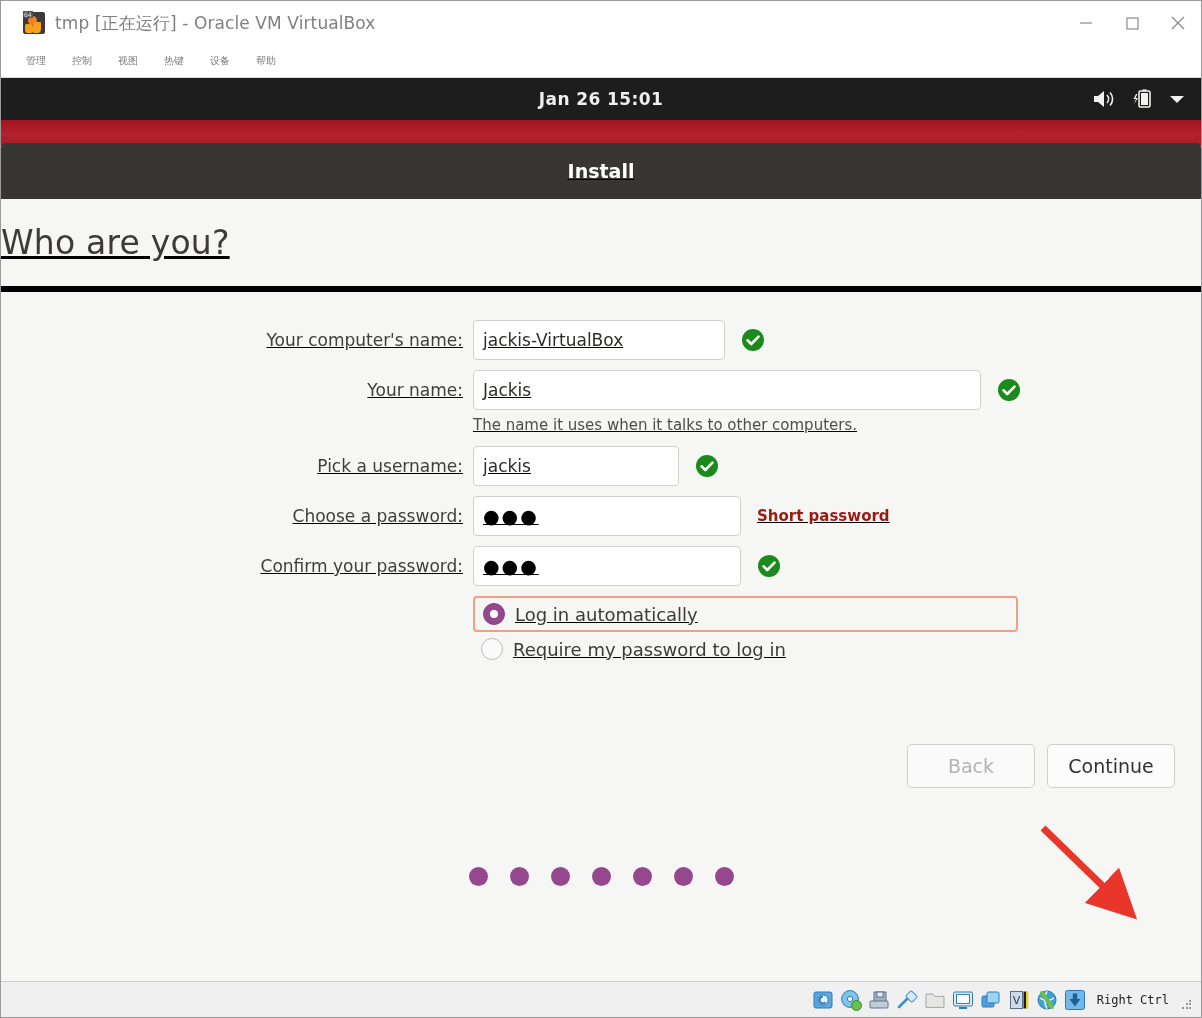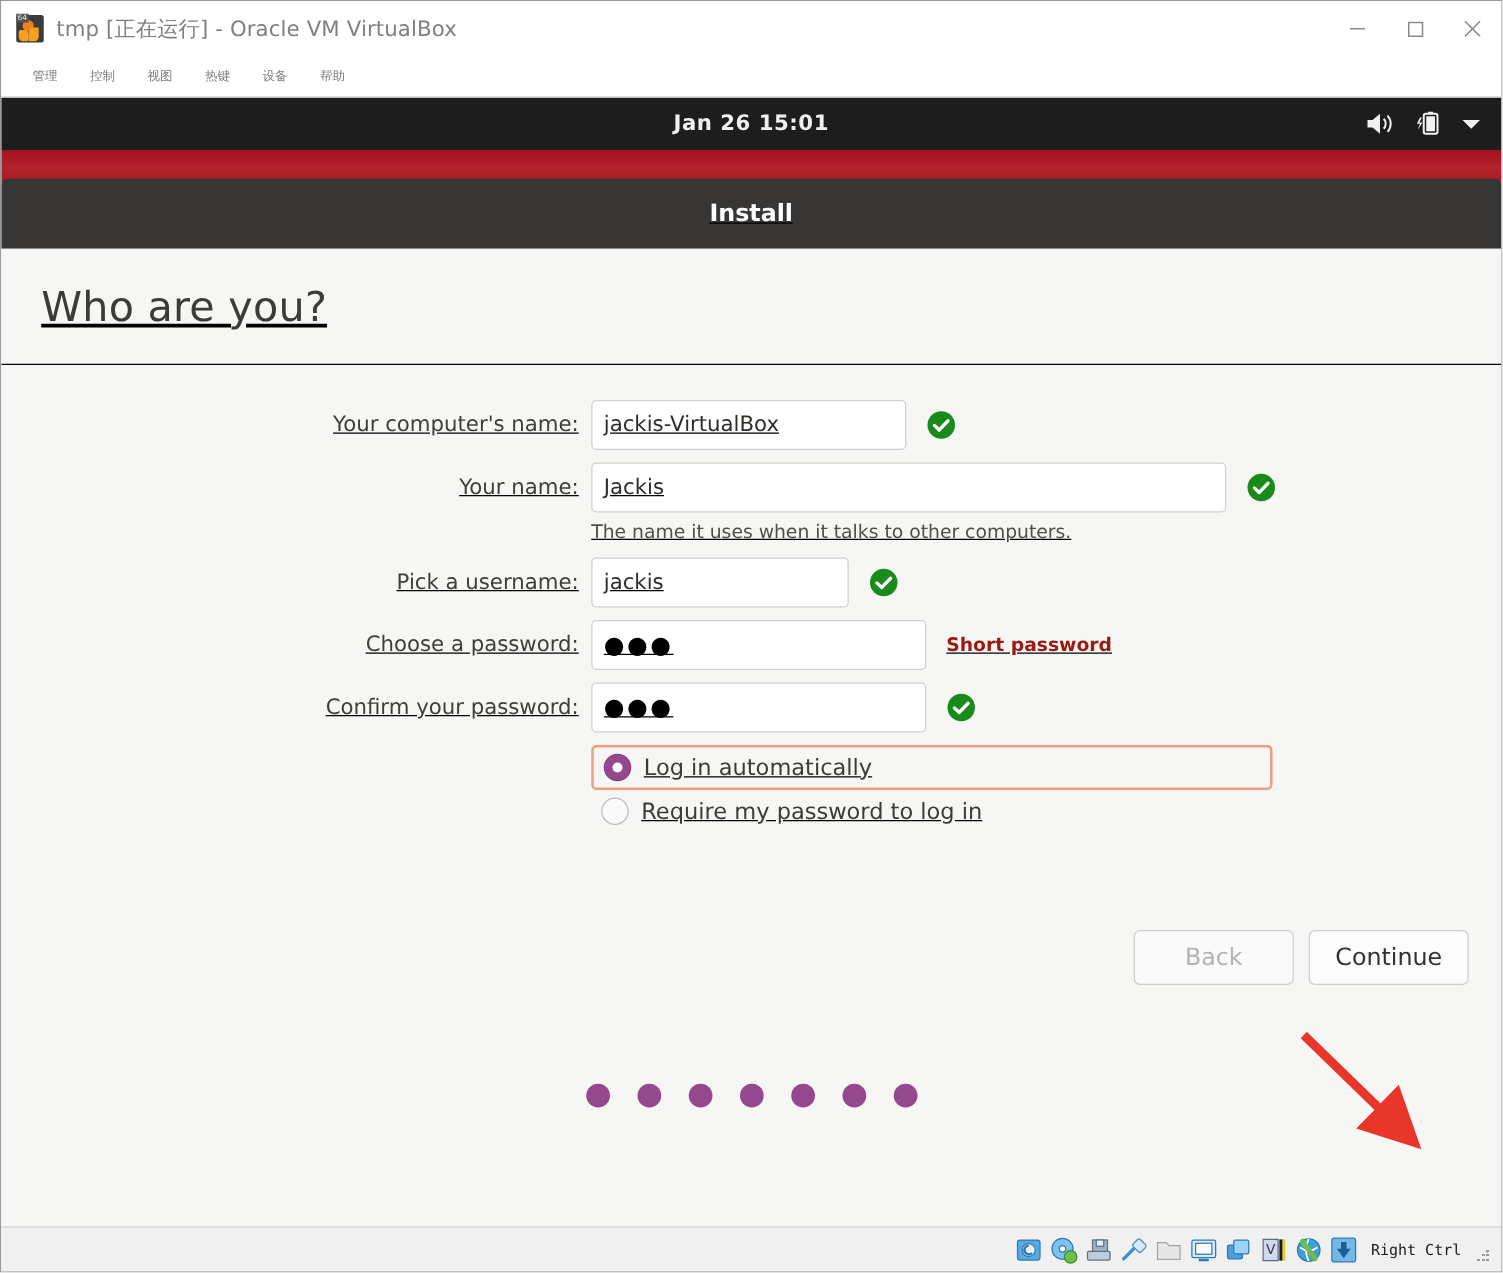--- a/index.html
+++ b/index.html
@@ -15,21 +15,21 @@
     background: #fdfdfd;
     border: 1px solid #9a9a9a;
     display: flex; flex-direction: column;
   }
 
   
   .vb-titlebar {
     height: 44px; flex: none;
     display: flex; align-items: center;
     background: #ffffff;
-    padding-left: 10px;
+    padding-left: 20px;
   }
   .vb-icon {
     position: relative;
     width: 26px; height: 24px; flex: none;
     margin-right: 8px;
   }
   .vb-icon .ic-bg {
     position: absolute; left: 2px; top: 1px;
     width: 22px; height: 22px;
     background: #3b3b3b;
@@ -134,22 +134,21 @@
 
   .page {
     flex: 1 1 auto;
     background: #f6f6f5;
     display: flex; flex-direction: column;
     position: relative;
   }
   .page-header {
     height: 93px; flex: none;
     display: flex; align-items: center;
-    padding-left: 32px;
-    border-bottom: 1px solid #000000;
+    border-bottom: 6px solid #000000;
   }
   .page-title {
     font-size: 33px; color: #3c3b37;
     font-weight: normal;
     letter-spacing: 0.2px;
   }
 
   .form-area {
     flex: 1 1 auto; position: relative;
     padding-top: 28px;

